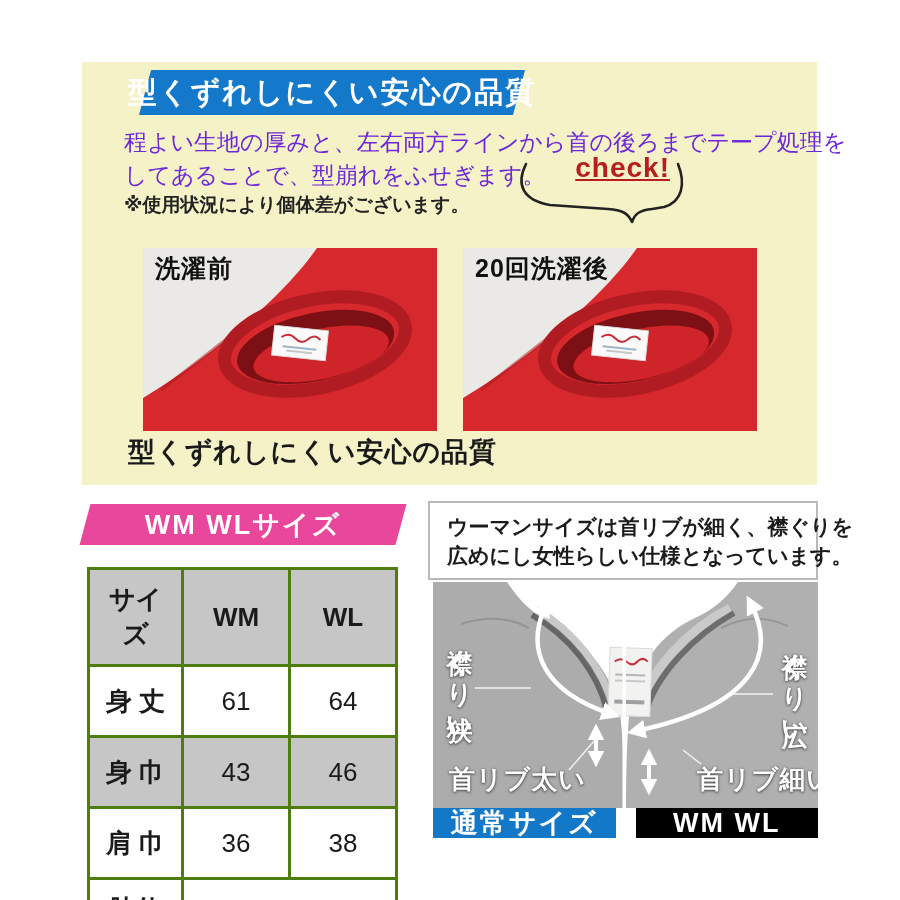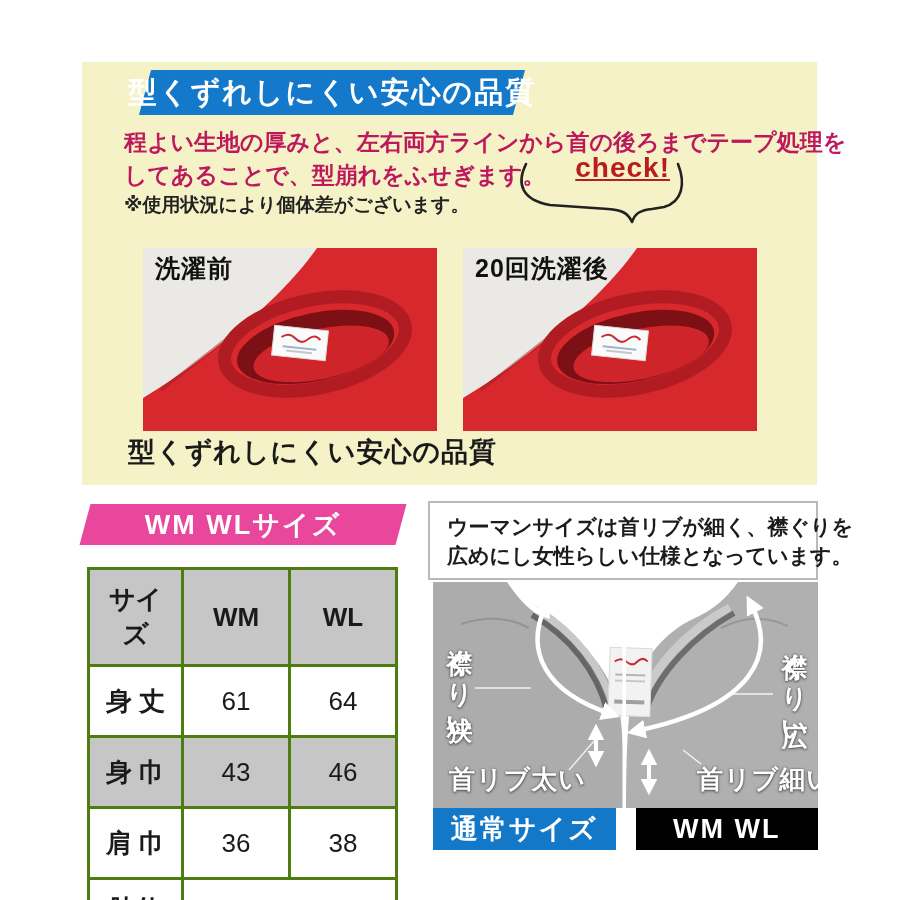--- a/index.html
+++ b/index.html
@@ -15,21 +15,21 @@
   .ribbon::before{content:"";position:absolute;inset:0;transform:skewX(-15deg);}
   .ribbon-blue::before{background:#1479cb;}
   .ribbon-pink::before{background:#e8479b;}
   .ribbon span{
     position:relative;display:flex;width:100%;height:100%;
     align-items:center;justify-content:center;
     color:#fff;font-weight:800;letter-spacing:2px;white-space:nowrap;
   }
   .ribbon-blue{left:63px;top:8px;width:374px;}
   .ribbon-blue span{font-size:29px;}
-  .desc{left:42px;top:64px;font-size:23px;font-weight:700;line-height:33px;color:#be185d;white-space:nowrap;}
+  .desc{left:42px;top:64px;font-size:23px;font-weight:400;line-height:33px;color:#6d28d9;white-space:nowrap;}
   .note{left:42px;top:130px;font-size:19px;font-weight:700;color:#222;white-space:nowrap;}
   .check-word{left:448px;top:90px;width:140px;text-align:right;
     color:#b91c1c;font-size:28px;font-weight:800;letter-spacing:1px;text-decoration:underline;}
   .bracket{left:430px;top:96px;}
   .photo{width:294px;height:209px;overflow:hidden;}
   .photo-before{left:61px;top:186px;}
   .photo-after{left:381px;top:186px;}
   .photo-label{left:12px;top:4px;font-size:25px;font-weight:800;color:#111;letter-spacing:1px;white-space:nowrap;}
   .caption{left:46px;top:372px;font-size:27px;font-weight:800;letter-spacing:1px;color:#1a1a1a;white-space:nowrap;}
   
@@ -61,21 +61,21 @@
     writing-mode:vertical-rl;text-orientation:upright;
     color:#fff;font-weight:800;font-size:26px;letter-spacing:3px;
     text-shadow:0 1px 3px rgba(0,0,0,.55),0 0 2px rgba(0,0,0,.4);
     white-space:nowrap;
   }
   .hlabel{
     color:#fff;font-weight:800;font-size:26px;letter-spacing:1px;
     text-shadow:0 1px 3px rgba(0,0,0,.55),0 0 2px rgba(0,0,0,.4);
     white-space:nowrap;
   }
-  .banners{left:0;top:226px;width:385px;height:42px;display:flex;gap:20px;}
+  .banners{left:0;top:226px;width:385px;height:30px;display:flex;gap:20px;}
   .banner{flex:1;display:flex;align-items:center;justify-content:center;
     color:#fff;font-size:27px;font-weight:800;letter-spacing:2px;}
   .banner-blue{background:#1478c8;}
   .banner-pink{background:#000000;}
 </style>
 </head>
 <body>
 
 <div class="abs panel">
 

